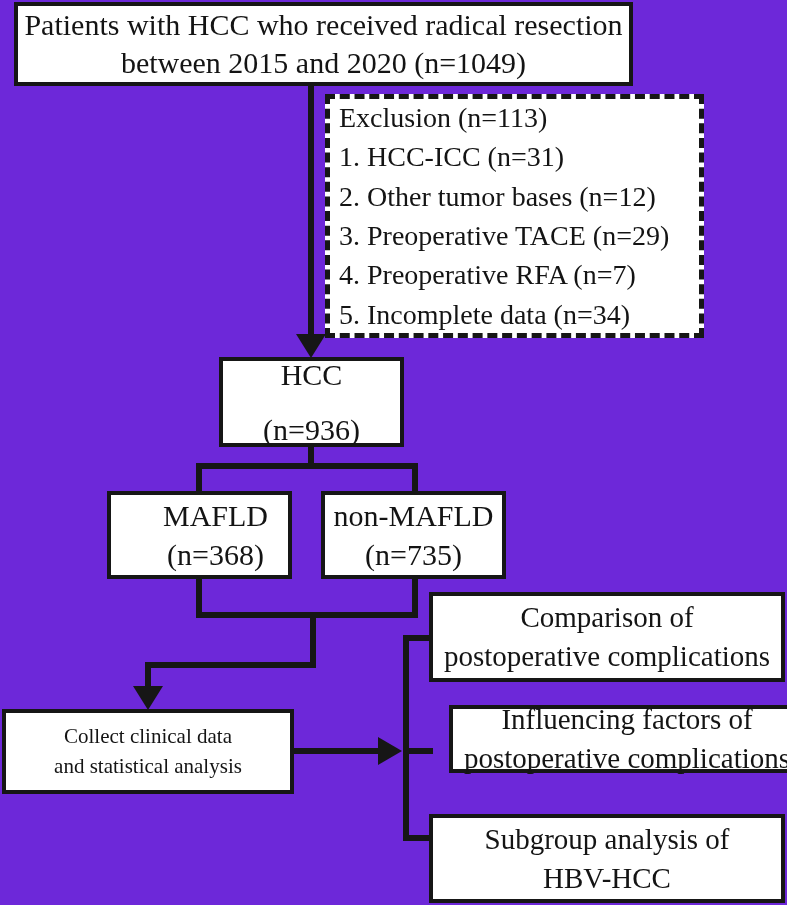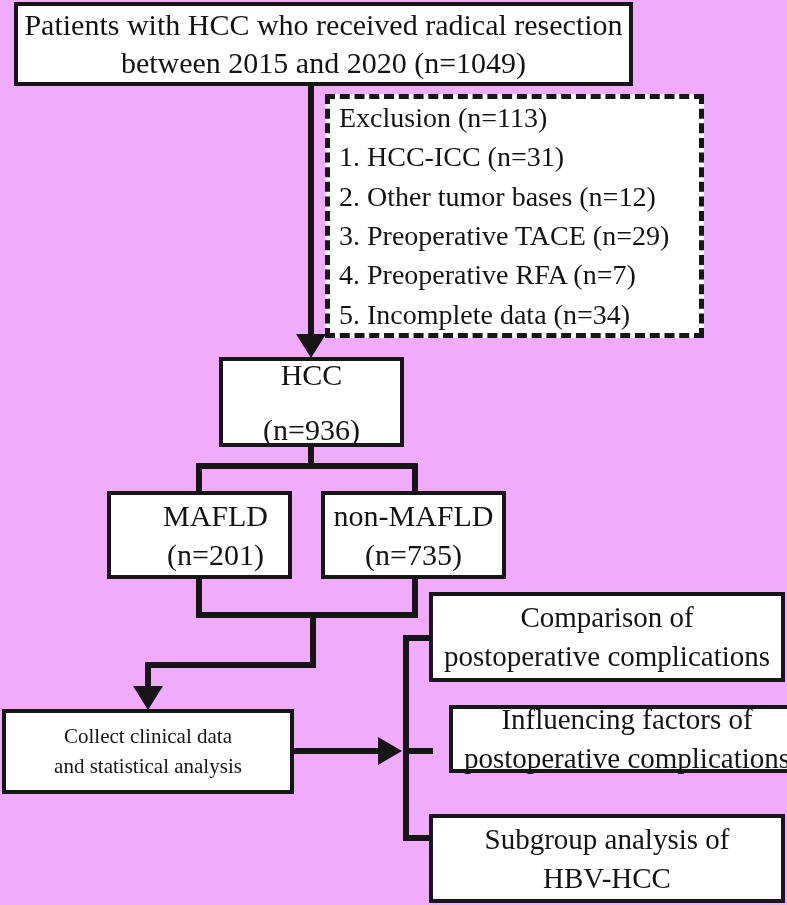--- a/index.html
+++ b/index.html
@@ -6,21 +6,21 @@
   html,body{margin:0;padding:0;background:#ffffff;}
   body{
     font-family:"Liberation Serif","DejaVu Serif",serif;
     color:#141414;
     -webkit-font-smoothing:antialiased;
   }
   #canvas{
     position:relative;
     width:787px;
     height:905px;
-    background:#f0abfc;
+    background:#6d28d9;
     overflow:hidden;
   }
   .box{
     position:absolute;
     box-sizing:border-box;
     background:#ffffff;
     border:4px solid #161616;
     display:flex;
     flex-direction:column;
     align-items:center;
@@ -143,21 +143,21 @@
     <span class="ln">5. Incomplete data (n=34)</span>
   </div>
 
   <div class="box" id="box-hcc">
     <span class="ln">HCC</span>
     <span class="ln">(n=936)</span>
   </div>
 
   <div class="box" id="box-mafld">
     <span class="ln">MAFLD</span>
-    <span class="ln">(n=201)</span>
+    <span class="ln">(n=368)</span>
   </div>
 
   <div class="box" id="box-nonmafld">
     <span class="ln">non-MAFLD</span>
     <span class="ln">(n=735)</span>
   </div>
 
   <div class="box" id="box-collect">
     <span class="ln">Collect clinical data</span>
     <span class="ln">and statistical analysis</span>

